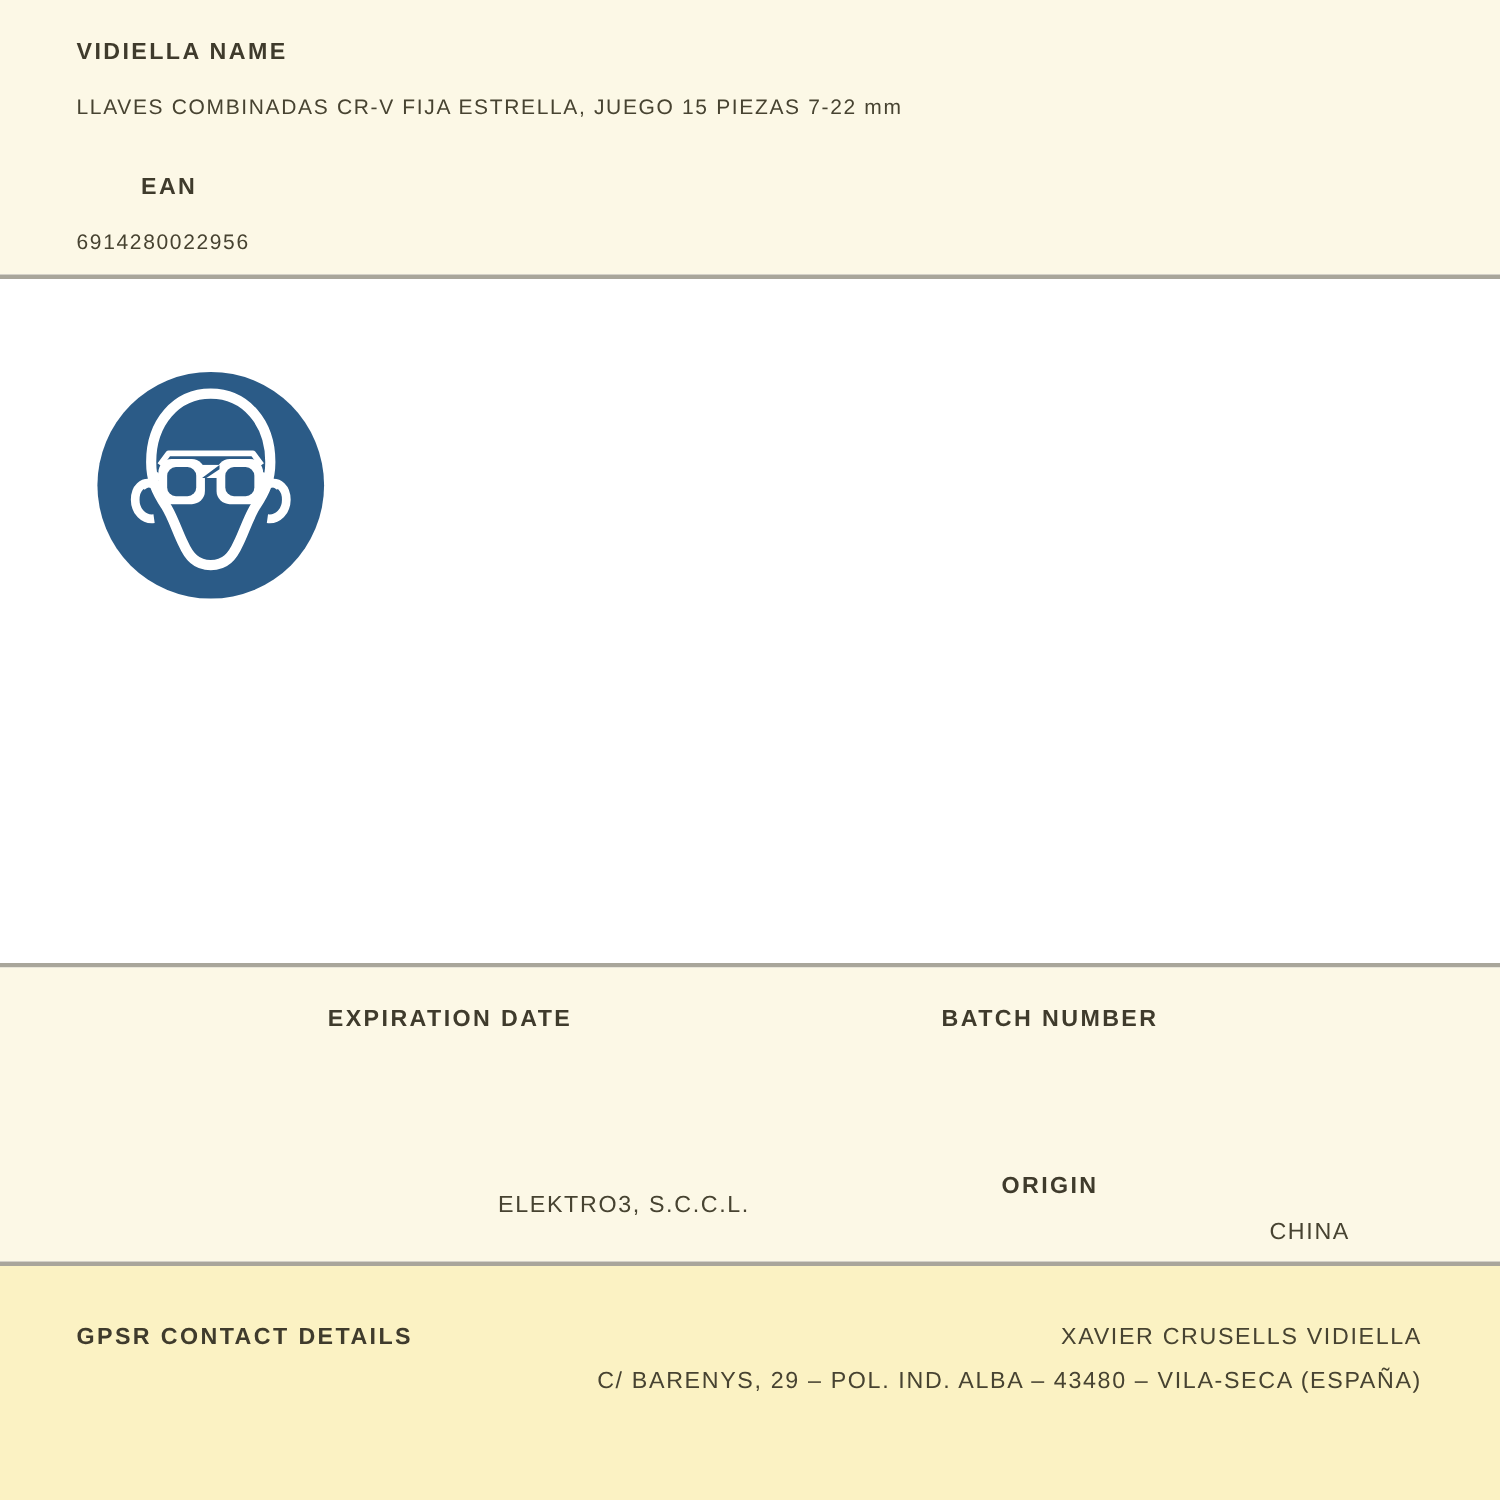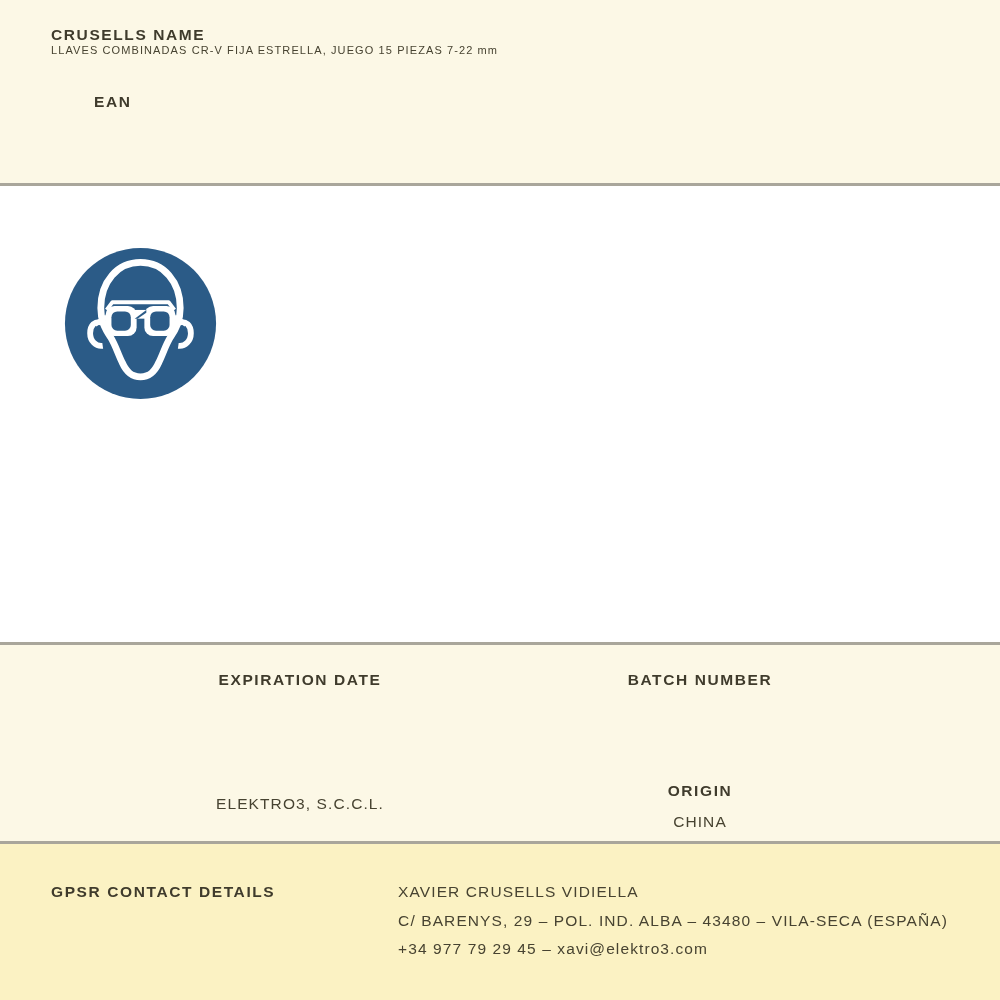--- a/index.html
+++ b/index.html
@@ -29,23 +29,23 @@
     flex:0 0 183px;
     background:var(--cream);
     padding:26px 40px 0 51px;
     box-sizing:border-box;
   }
   .field-label{
     font-size:15.5px;font-weight:bold;letter-spacing:1.6px;
     color:var(--text-dark);
   }
   .field-value{
-    font-size:11px;font-weight:normal;letter-spacing:1.1px;
+    font-size:14px;font-weight:normal;letter-spacing:1.1px;
     color:var(--text-body);
-    margin-top:0;
+    margin-top:19px;
   }
   .gap-top{margin-top:37px;margin-left:43px;}
 
   
   .sec-icon{
     flex:0 0 456px;
     background:var(--white);
     position:relative;
   }
   .safety-icon-box{
@@ -67,50 +67,51 @@
   .detail-row{
     display:flex;
   }
   .detail-cell{
     flex:1 1 50%;
     text-align:center;
   }
   .detail-row.second{margin-top:62px;}
   .detail-value{
     font-size:15.5px;letter-spacing:1.1px;color:var(--text-body);
-    margin-top:13px;min-height:18px;
+    margin-top:13px;min-height:18px;text-align:right;
   }
 
   
   .sec-gpsr{
     flex:1 1 auto;
     background:var(--yellow);
     box-sizing:border-box;
     padding:39px 52px 0 51px;
     display:flex;
     justify-content:space-between;
     align-items:flex-start;
     gap:40px;
   }
   .gpsr-lines{
-    text-align:left;
+    text-align:right;
     font-size:15.5px;letter-spacing:1.1px;color:var(--text-body);
     line-height:28.5px;
     margin-top:-5px;
   }
 </style>
 </head>
 <body>
 
 <div class="page">
 
   <section class="sec-product">
-    <div class="field-label">CRUSELLS NAME</div>
+    <div class="field-label">VIDIELLA NAME</div>
     <div class="field-value">LLAVES COMBINADAS CR-V FIJA ESTRELLA, JUEGO 15 PIEZAS 7-22 mm</div>
     <div class="field-label gap-top">EAN</div>
+    <div class="field-value">6914280022956</div>
   </section>
 
   <div class="sep"></div>
 
   <section class="sec-icon">
     <div class="safety-icon-box">
       <svg viewBox="0 0 160 160" xmlns="http://www.w3.org/2000/svg">
         <circle class="icon-blue-fill" cx="80" cy="80" r="78"></circle>
 
         <path class="white-stroke" stroke-width="7" stroke-linejoin="round" d="M80,17
@@ -167,17 +168,16 @@
     </div>
   </section>
 
   <div class="sep"></div>
 
   <section class="sec-gpsr">
     <div class="field-label">GPSR CONTACT DETAILS</div>
     <div class="gpsr-lines">
       <div>XAVIER CRUSELLS VIDIELLA</div>
       <div>C/ BARENYS, 29 – POL. IND. ALBA – 43480 – VILA-SECA (ESPAÑA)</div>
-      <div>+34 977 79 29 45 – xavi@elektro3.com</div>
     </div>
   </section>
 
 </div>
 
 </body></html>

